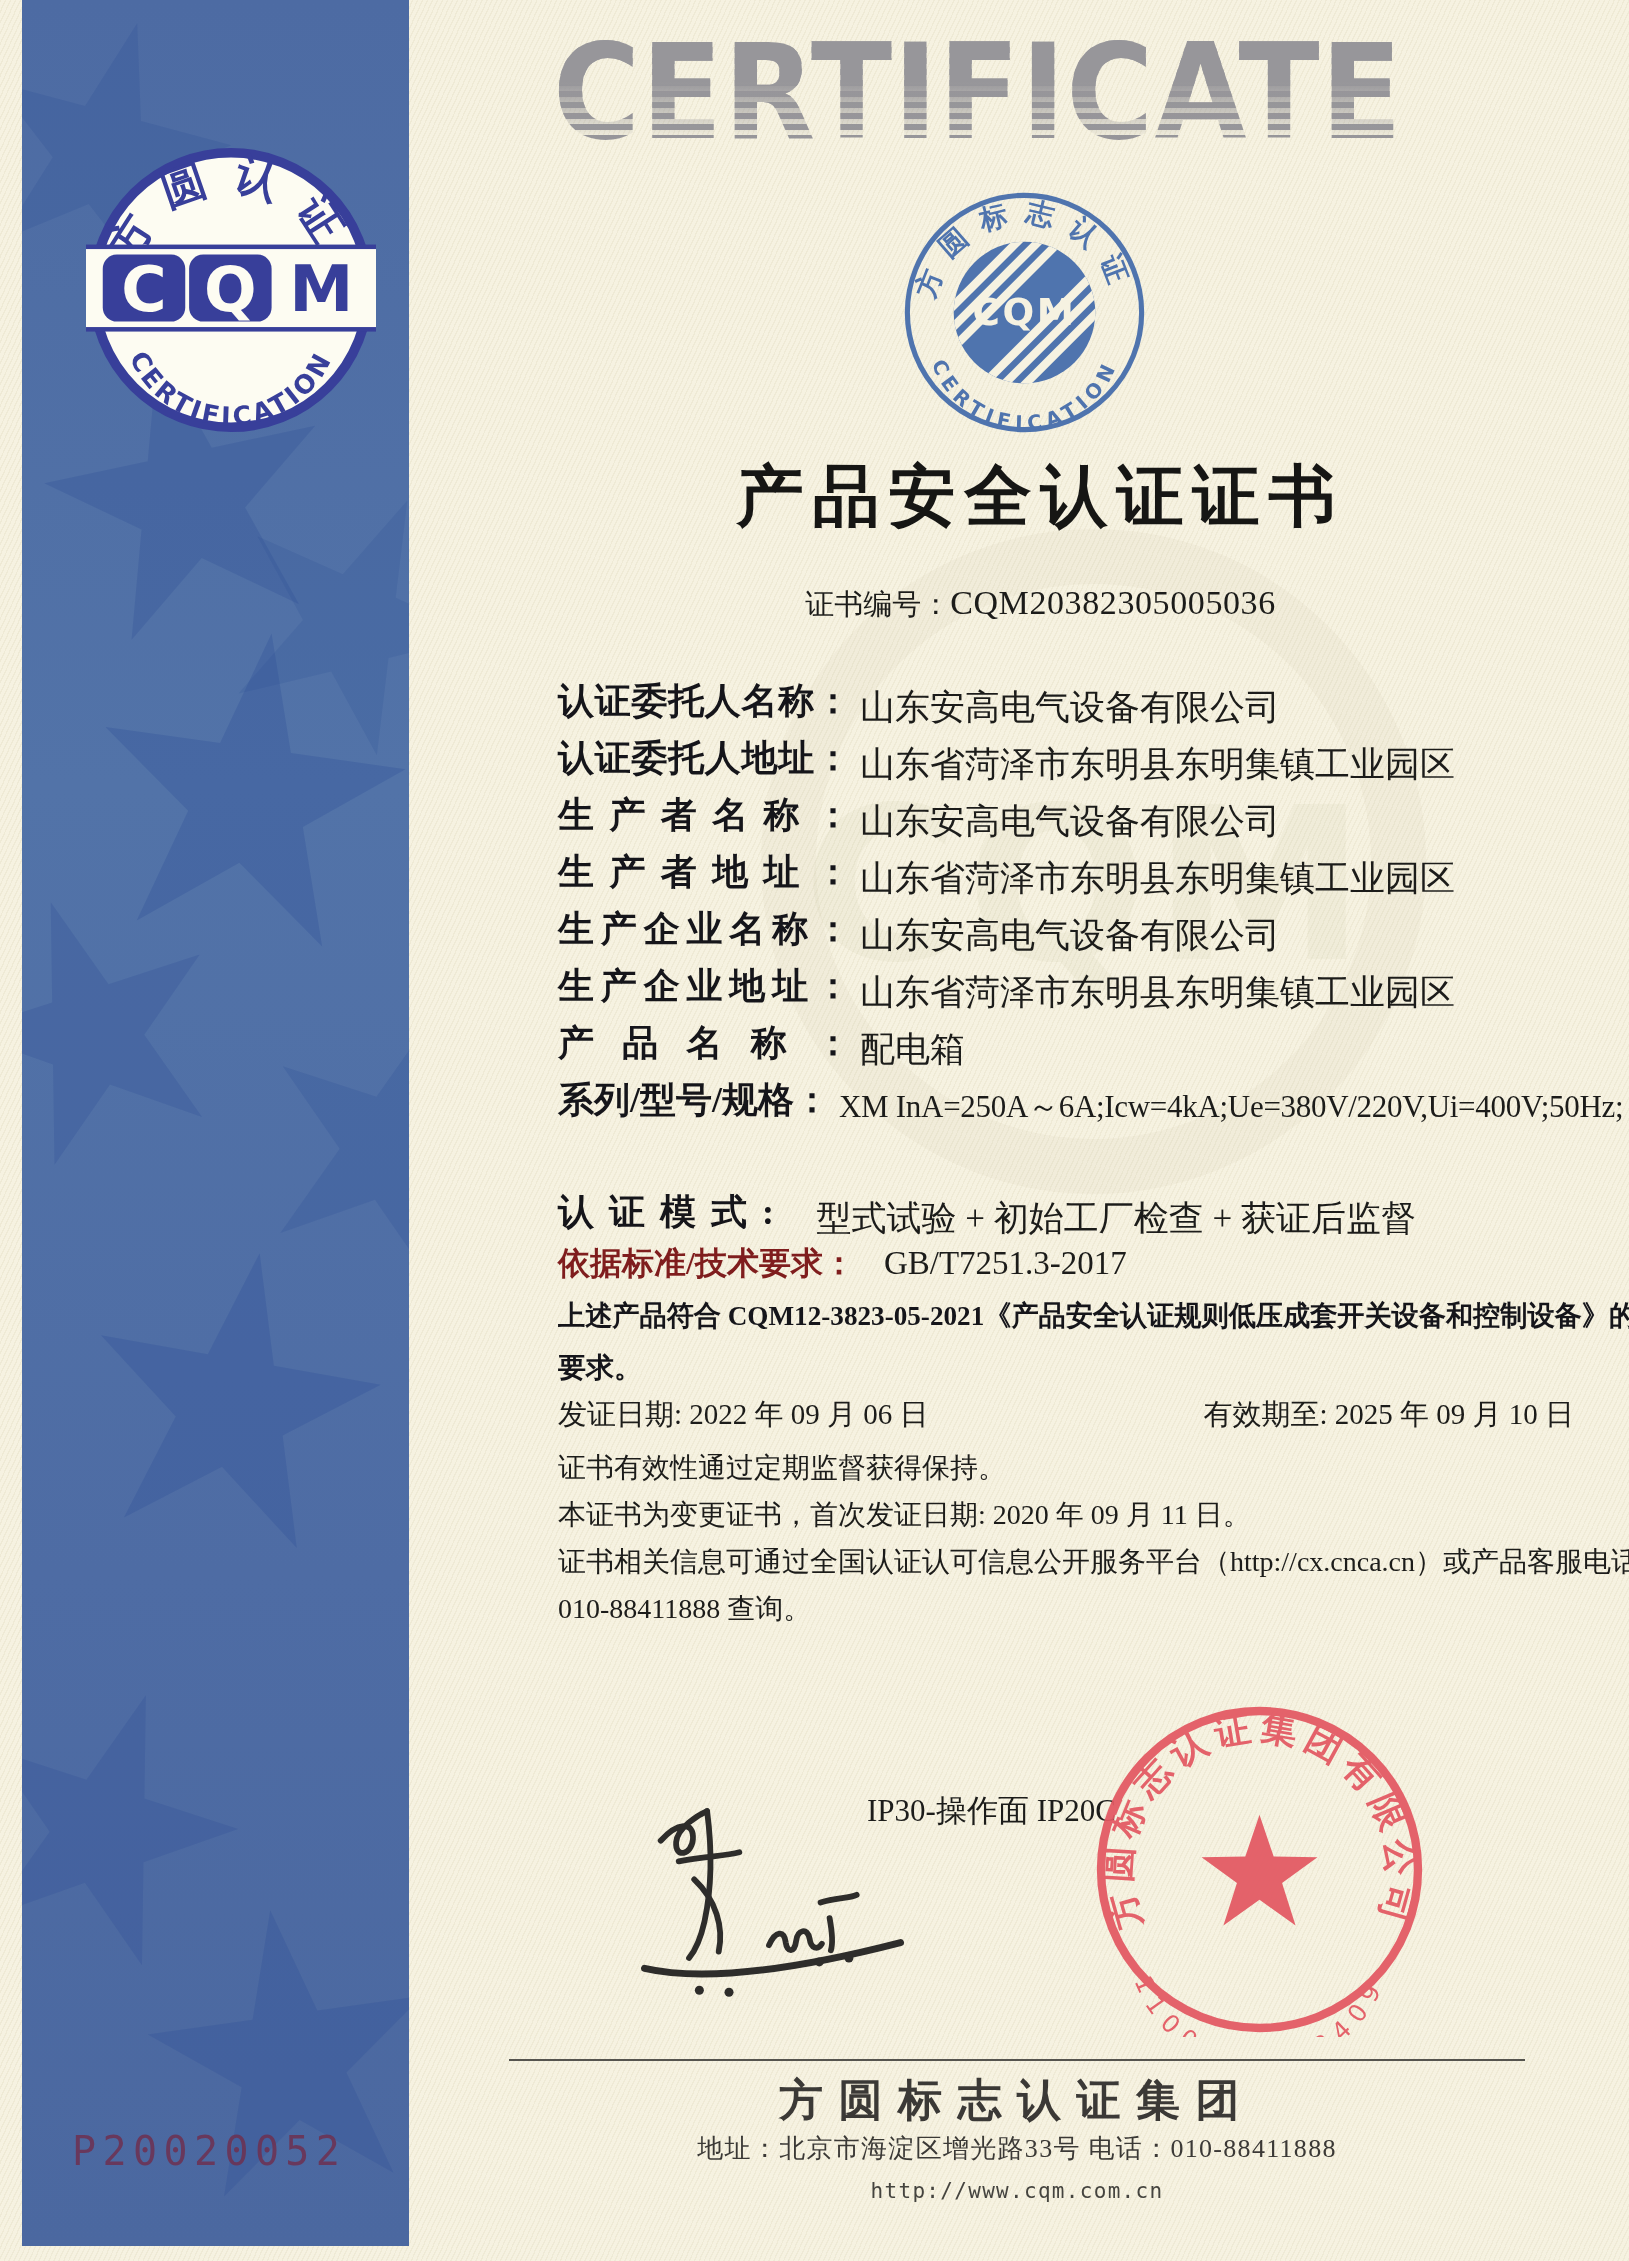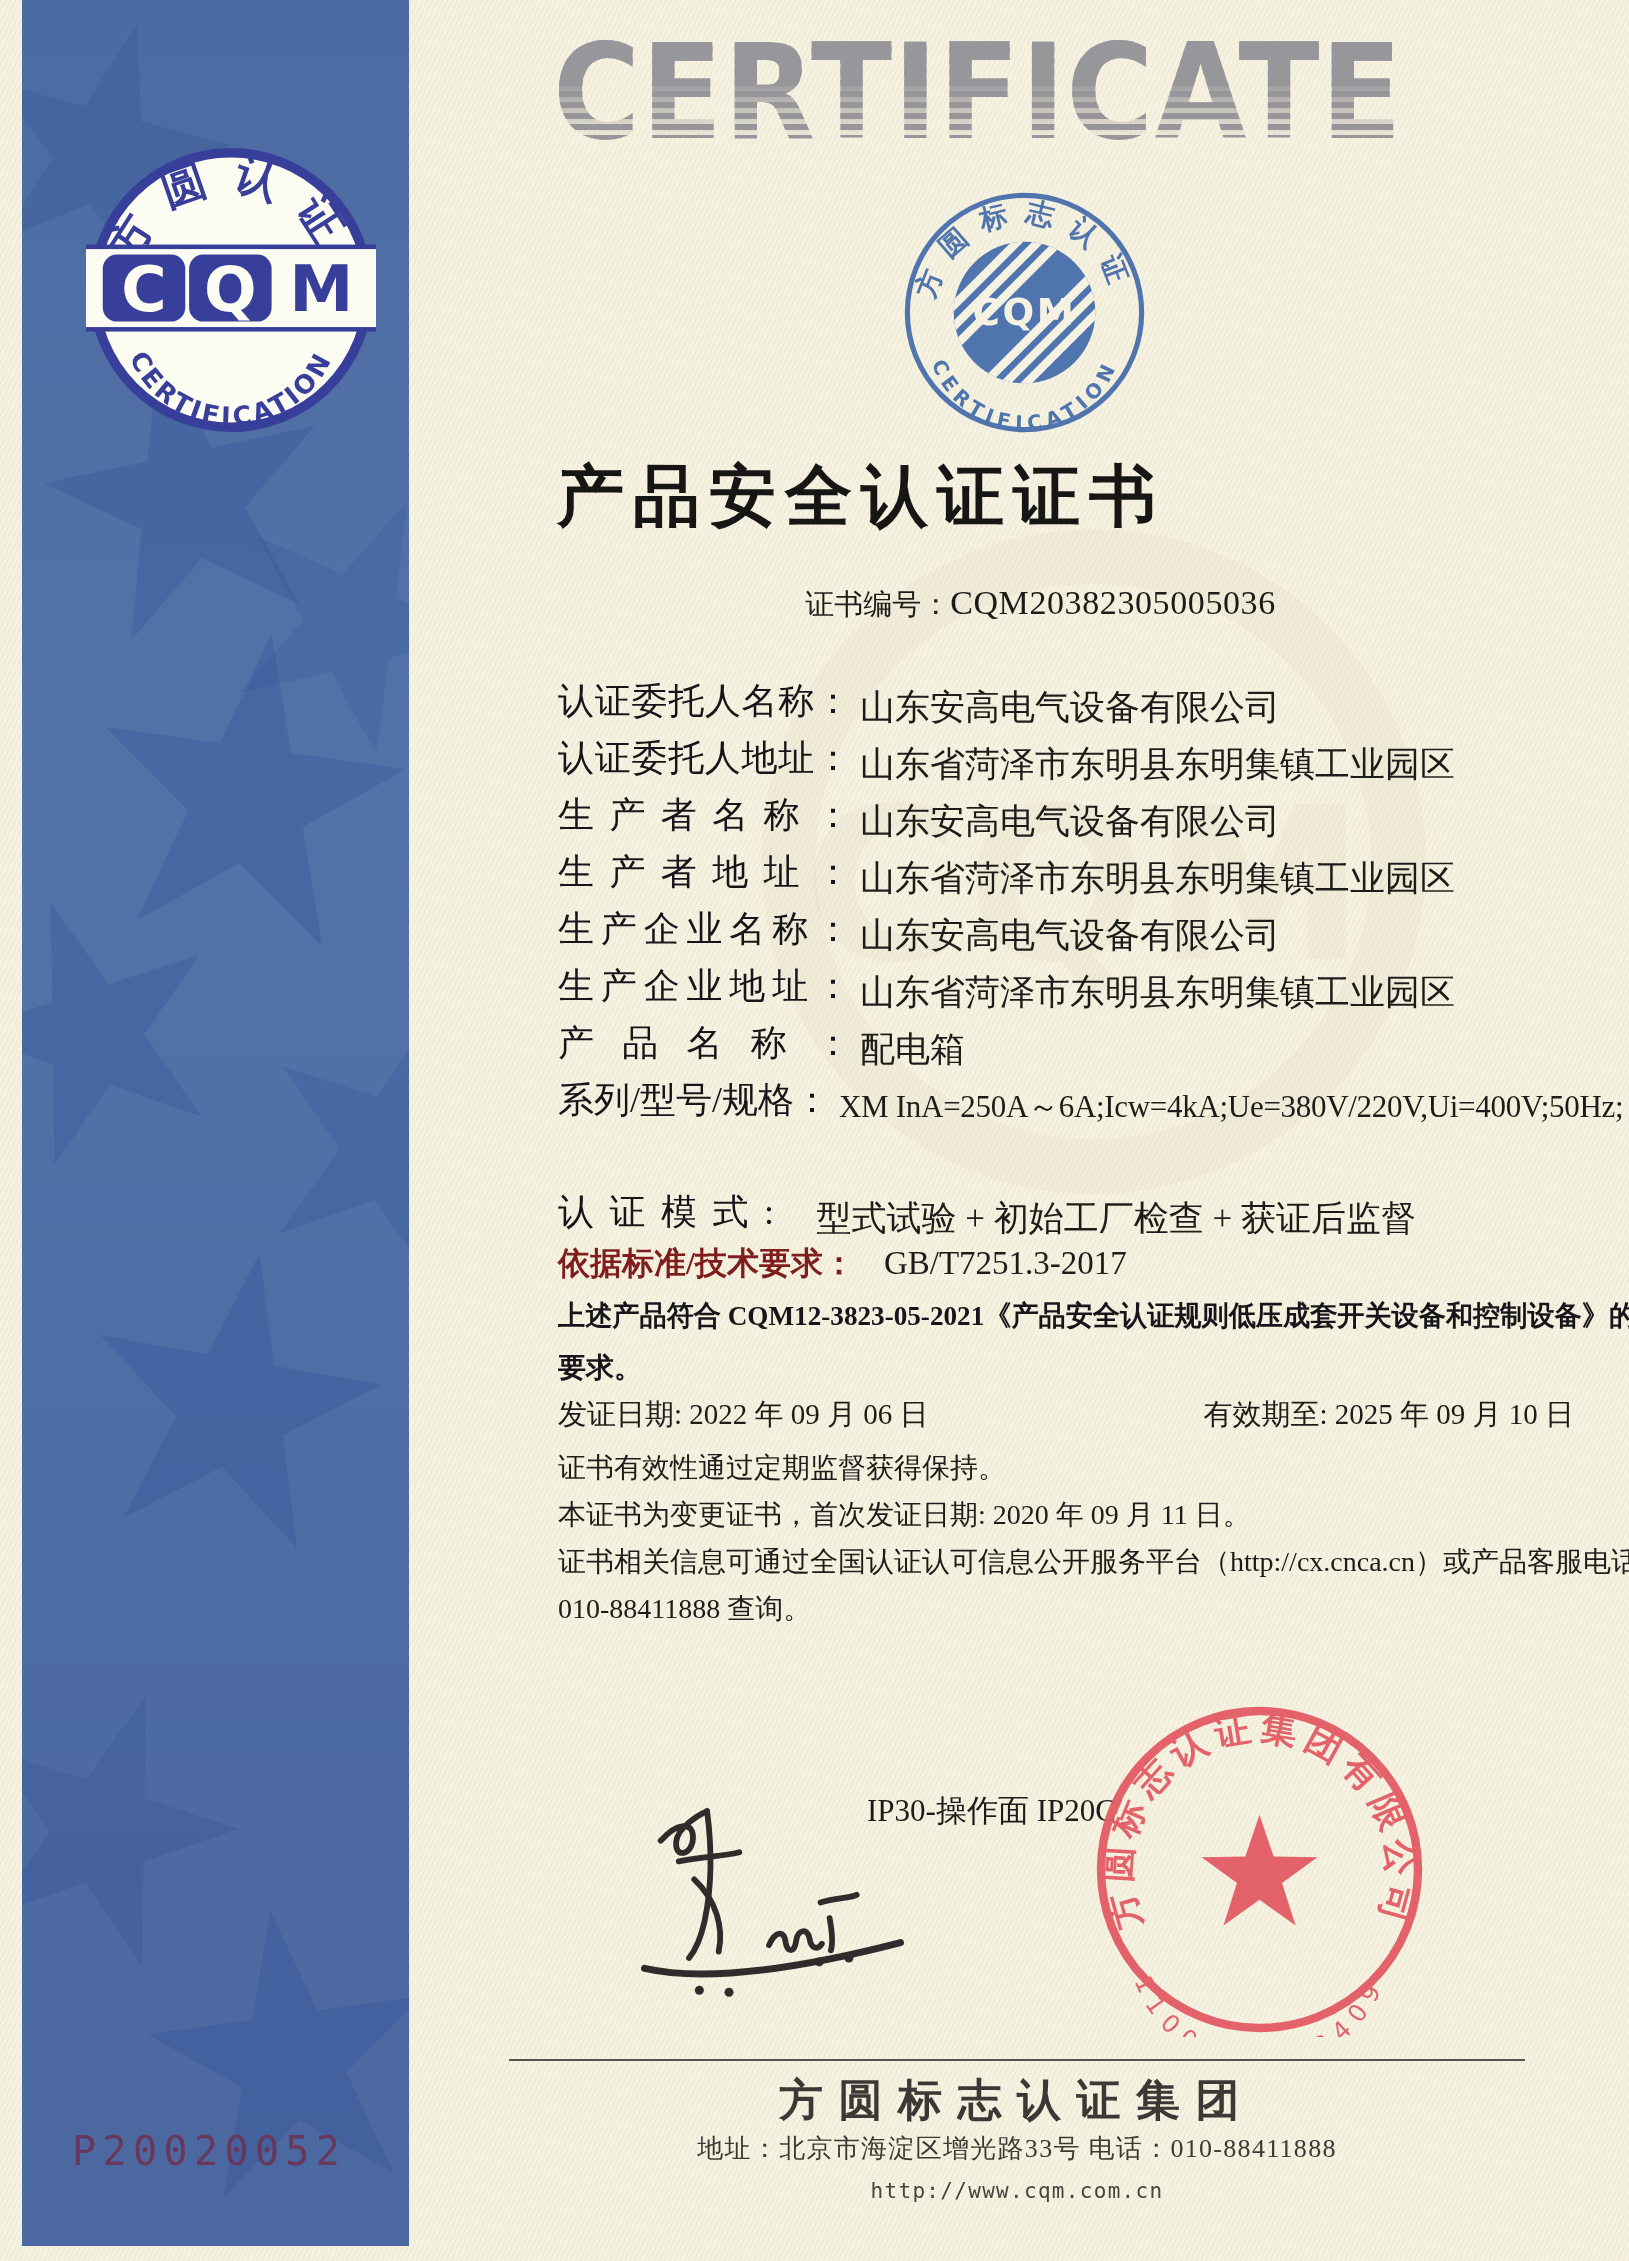--- a/index.html
+++ b/index.html
@@ -27,29 +27,29 @@
       repeating-linear-gradient(to bottom,#97969a 0 5.8px, rgba(151,150,154,0) 5.8px 11px);
     -webkit-background-clip:text;background-clip:text;}
   
   .center-logo{position:absolute;left:899px;top:187px;}
   
   .watermark-ring{position:absolute;left:761px;top:529px;width:555px;height:555px;border-radius:50%;
     border:55px solid rgba(152,140,98,0.05);}
   .watermark-letters{position:absolute;left:803px;top:761px;font-family:"DejaVu Sans",sans-serif;
     font-weight:bold;font-size:213px;color:rgba(152,140,98,0.055);letter-spacing:6.4px;}
   
-  .page-title{position:absolute;left:557px;top:451px;width:967px;
+  .page-title{position:absolute;left:557px;top:451px;width:967px;text-align:center;
     font-size:67px;font-weight:bold;letter-spacing:9px;color:#161614;white-space:nowrap;}
   .cert-no{position:absolute;left:557px;top:584px;width:967px;text-align:center;white-space:nowrap;color:#1c1c1a;}
   .cert-no .lbl{font-size:29px;}
   .cert-no .val{font-size:34px;font-family:"Liberation Serif",serif;letter-spacing:0.6px;}
   
   .fields{position:absolute;left:558px;top:673px;width:1032px;}
   .frow{height:57px;display:flex;align-items:center;white-space:nowrap;color:#1c1c1a;}
-  .flabel{display:inline-block;width:293px;font-weight:normal;font-size:36px;
+  .flabel{display:inline-block;width:293px;font-weight:bold;font-size:36px;
     text-align:justify;text-align-last:justify;color:#15151a;}
   .fvalue{font-size:35px;margin-left:9px;margin-top:12px;}
   .fvalue.series{font-size:31px;letter-spacing:-0.3px;}
   .series-line2{position:absolute;left:309px;top:1117px;font-size:31px;color:#1c1c1a;white-space:nowrap;}
   .mode-row{position:absolute;left:558px;top:1184px;height:57px;display:flex;align-items:center;white-space:nowrap;color:#1c1c1a;gap:27px;}
   .mode-row .flabel{width:216px;}
   .mode-row .fvalue{font-size:35px;margin-left:15.5px;}
   .std-row{position:absolute;left:558px;top:1235px;height:57px;display:flex;align-items:center;white-space:nowrap;color:#1c1c1a;}
   .std-row .lbl{font-weight:bold;font-size:32px;color:#7f1d1d;}
   .std-row .val{font-size:33px;margin-left:29px;font-family:"Liberation Serif",serif;}

